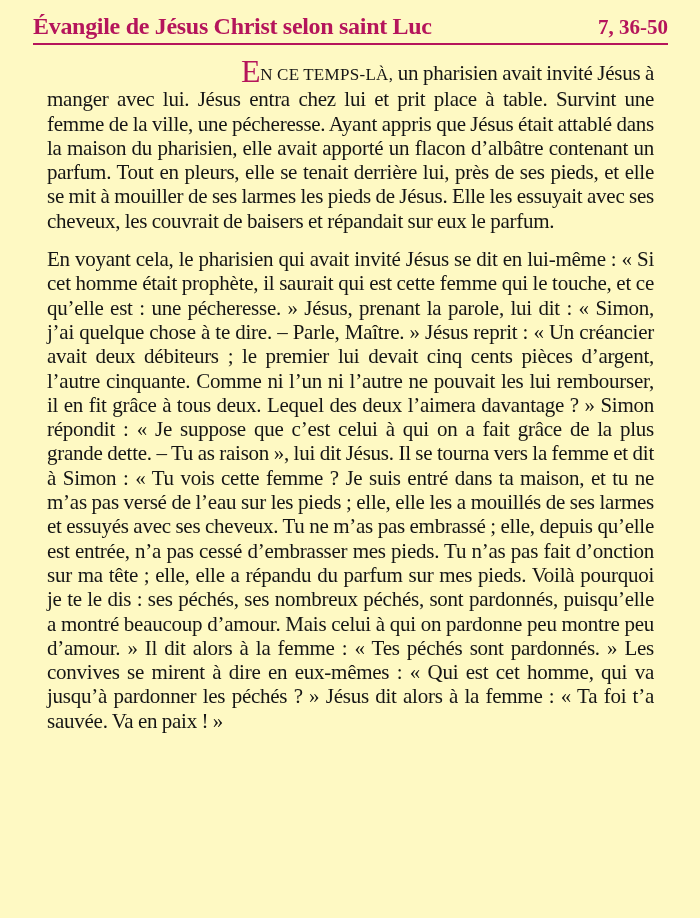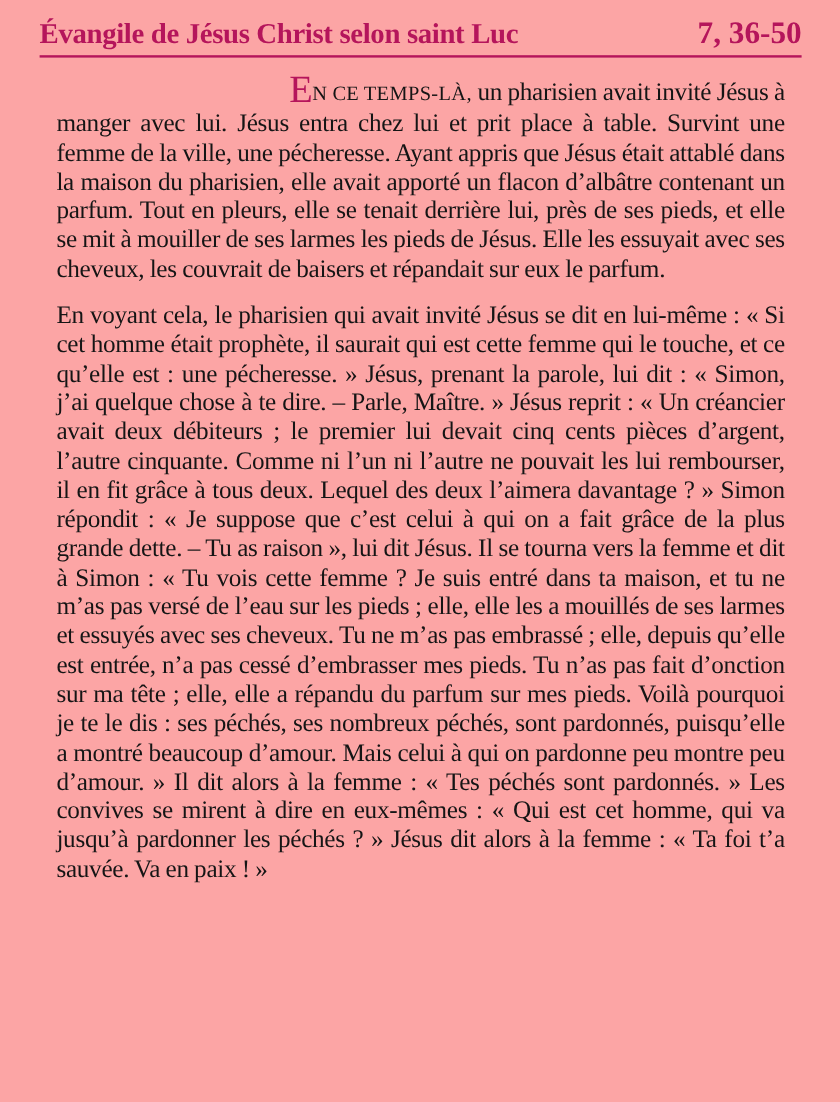--- a/index.html
+++ b/index.html
@@ -9,42 +9,42 @@
   html, body {
     margin: 0;
     padding: 0;
     background: #ffffff;
   }
   .page {
     position: relative;
     box-sizing: border-box;
     width: 700px;
     height: 918px;
-    background: #fca5a5;
+    background: #fef9c3;
     padding: 13px 32px 0 33px;
     overflow: hidden;
     font-family: "Liberation Serif", "DejaVu Serif", serif;
     font-stretch: semi-condensed;
   }
   .header {
     display: flex;
     justify-content: space-between;
     align-items: baseline;
     color: var(--accent);
     border-bottom: 2.5px solid var(--accent);
     padding-bottom: 3px;
   }
   .title {
     font-size: 24px;
     font-weight: 700;
     letter-spacing: -0.3px;
     white-space: nowrap;
   }
   .ref {
-    font-size: 26px;
+    font-size: 21px;
     font-weight: 700;
     white-space: nowrap;
   }
   .text {
     margin-top: 8px;
     color: var(--text);
     font-size: 21px;
     line-height: 24.3px;
     text-align: justify;
     letter-spacing: -0.25px;

